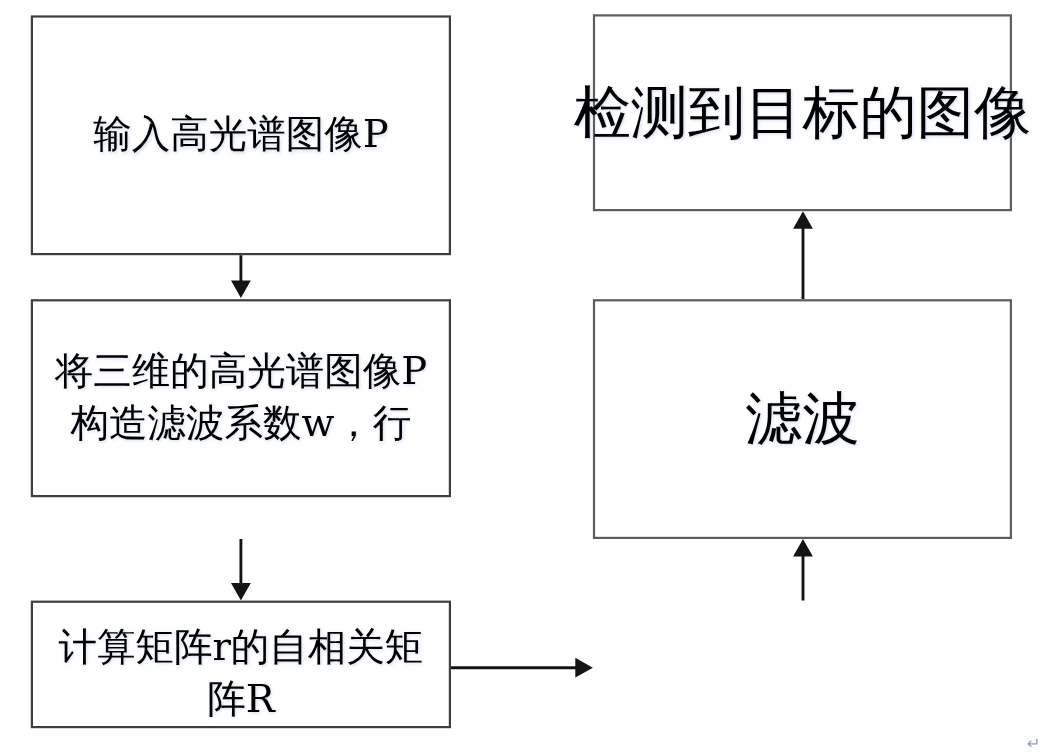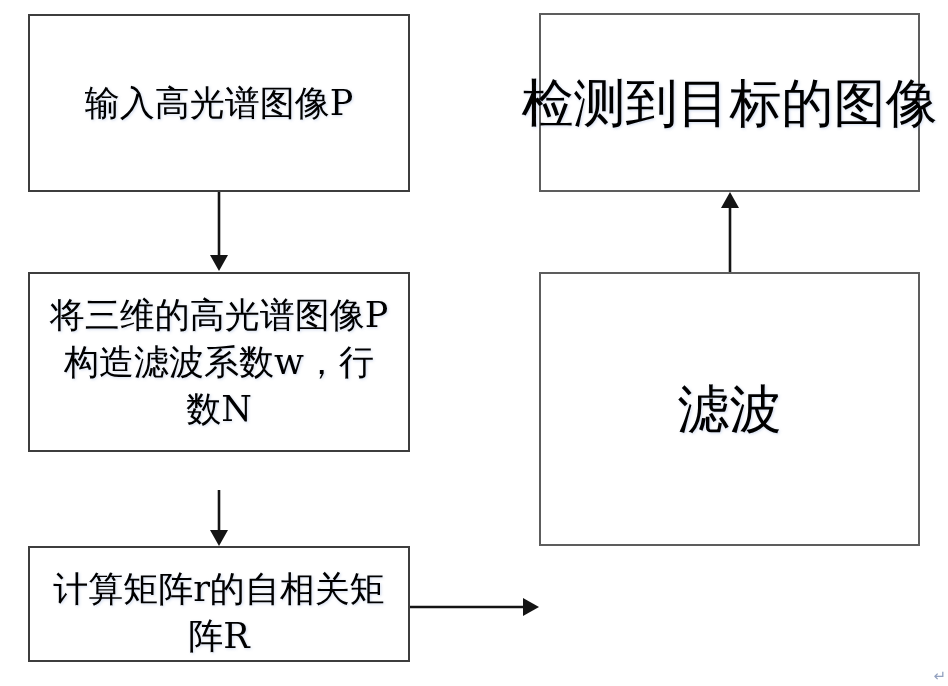--- a/index.html
+++ b/index.html
@@ -42,25 +42,25 @@
     font-size: 35px;
     line-height: 47px;
   }
   .col-right {
     left: 539px;
     width: 381px;
     border: 2px solid #5d5d5d;
     font-size: 52px;
     line-height: 52px;
   }
-  #box-input    { top: 14px;  height: 178px; }
+  #box-input    { top: 14px;  height: 218px; }
   #box-reshape  { top: 272px; height: 180px; }
   #box-autocorr { top: 546px; height: 116px; justify-content: flex-end; }
   #box-result   { top: 13px;  height: 179px; }
-  #box-filter   { top: 272px; height: 274px; }
+  #box-filter   { top: 272px; height: 218px; }
   #box-coeff    { top: 546px; height: 121px; }
   .line { display: block; white-space: nowrap; }
   .pmark {
     position: absolute;
     right: 2px;
     bottom: 2px;
     font-size: 15px;
     line-height: 15px;
     color: #93a1bf;
     font-family: "DejaVu Sans", "Liberation Sans", sans-serif;
@@ -94,21 +94,20 @@
     </g>
   </svg>
 
   <div class="box col-left" id="box-input">
     <span class="line">输入高光谱图像P</span>
   </div>
 
   <div class="box col-left" id="box-reshape">
     <span class="line">将三维的高光谱图像P</span>
     <span class="line">构造滤波系数w，行</span>
-    <span class="line">数N</span>
   </div>
 
   <div class="box col-left" id="box-autocorr">
     <span class="line">计算矩阵r的自相关矩</span>
     <span class="line">阵R</span>
   </div>
 
   <div class="box col-right" id="box-result">
     <span class="line">检测到目标的图像</span>
   </div>

